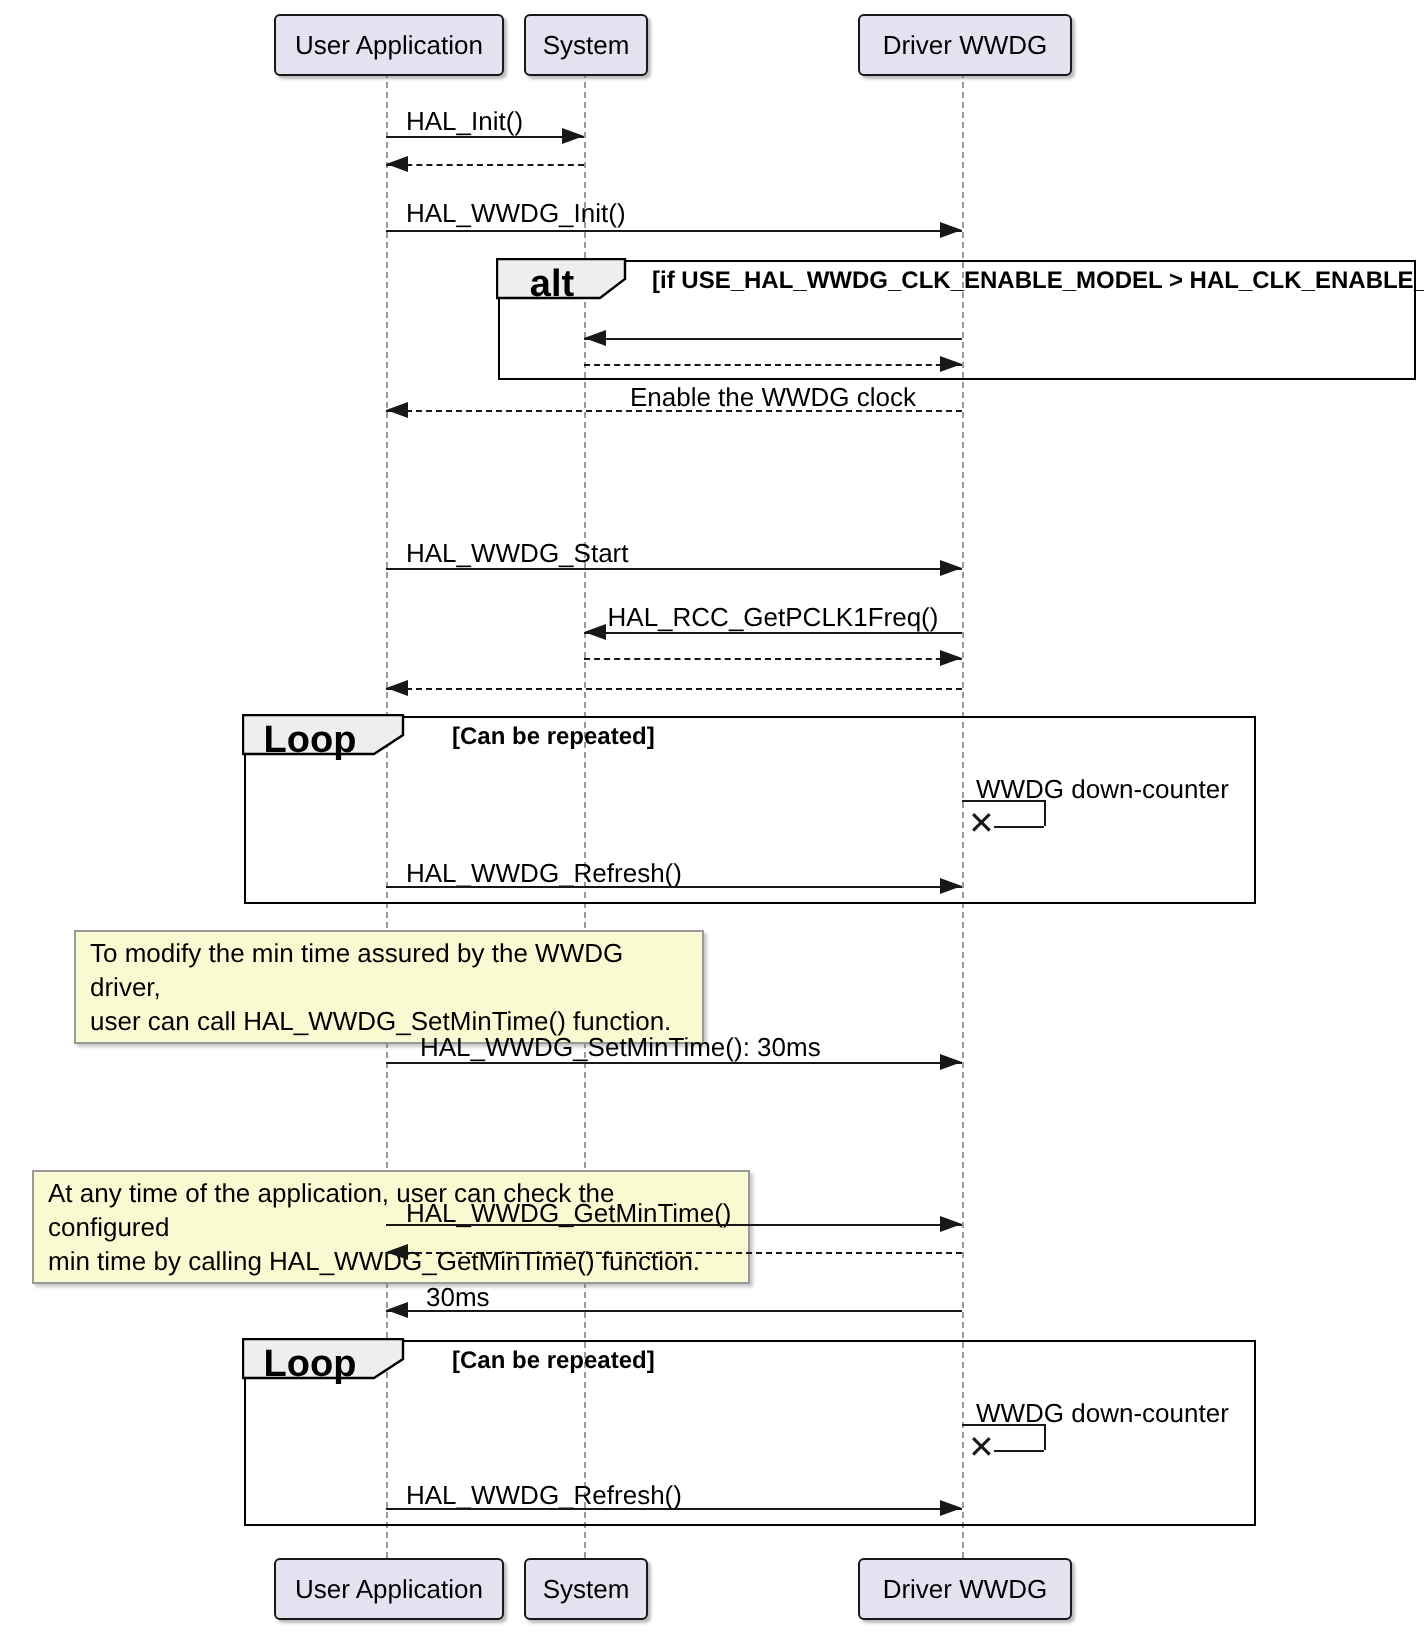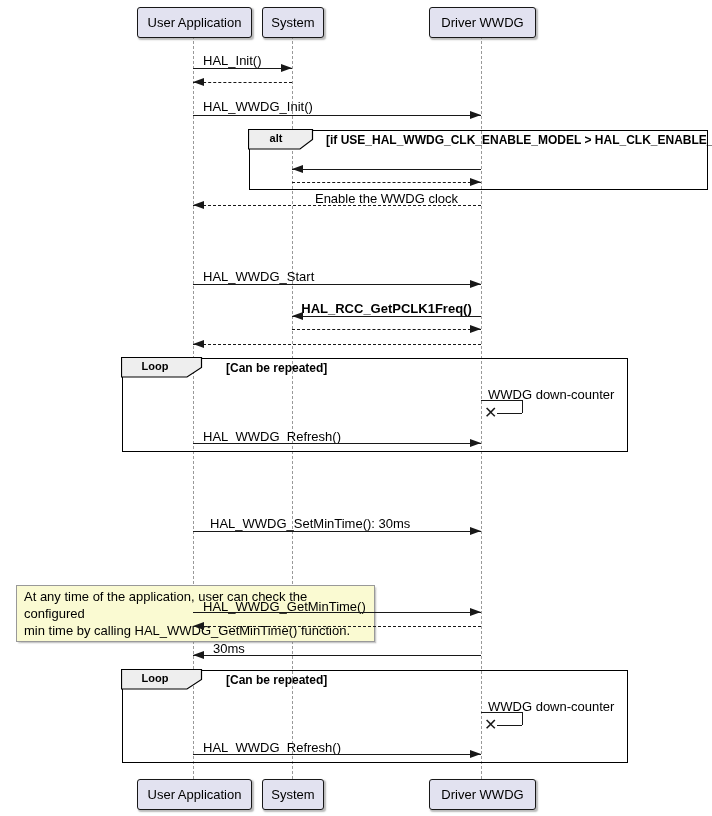--- a/index.html
+++ b/index.html
@@ -7,21 +7,21 @@
     font-family:"Liberation Sans","DejaVu Sans",sans-serif;color:#000;overflow:hidden;border-radius:10px;}
   .lifeline{position:absolute;width:0;border-left:1px dashed #999;}
   .participant{position:absolute;height:29px;background:#E2E2F0;border:1px solid #181818;
     border-radius:3px;display:flex;align-items:center;justify-content:center;font-size:13px;
     box-shadow:1.5px 1.5px 1.5px rgba(120,120,120,.5);}
   .note{position:absolute;background:#FAFAD2;border:1px solid #999;padding:2px 7px;
     font-size:13px;line-height:17px;white-space:pre-line;
     box-shadow:1.5px 1.5px 1.5px rgba(120,120,120,.4);}
   .frame{position:absolute;border:1.8px solid #000;box-sizing:border-box;}
   .tab-svg{position:absolute;left:-1.8px;top:-1.8px;}
-  .tab-label{position:absolute;top:1px;font-weight:bold;font-size:11px;text-align:center;}
+  .tab-label{position:absolute;top:1px;font-weight:bold;font-size:19px;text-align:center;}
   .frame-cond{position:absolute;top:2px;font-weight:bold;font-size:12px;white-space:nowrap;}
   .msg-label{position:absolute;font-size:13px;white-space:nowrap;}
   .msg-label.center{text-align:center;}
   .line{position:absolute;height:0;border-top:1px solid #181818;}
   .line.dashed{border-top-style:dashed;}
   .vline{position:absolute;width:0;border-left:1px solid #181818;}
   .head-r{position:absolute;width:0;height:0;border:solid transparent;
     border-width:4px 0 4px 11px;border-left-color:#181818;}
   .head-l{position:absolute;width:0;height:0;border:solid transparent;
     border-width:4px 11px 4px 0;border-right-color:#181818;}
@@ -82,21 +82,21 @@
   </div>
 
 
   <div>
     <span class="msg-label" style="left:203px;top:269px;">HAL_WWDG_Start</span>
     <div class="line" style="left:193px;top:284px;width:288px;"></div>
     <div class="head-r" style="left:470px;top:280px;"></div>
   </div>
 
   <div>
-    <span class="msg-label center" style="left:292px;top:301px;width:189px;font-weight:bold;">HAL_RCC_GetPCLK1Freq()</span>
+    <span class="msg-label center" style="left:292px;top:301px;width:189px;">HAL_RCC_GetPCLK1Freq()</span>
     <div class="line" style="left:292px;top:316px;width:189px;"></div>
     <div class="head-l" style="left:292px;top:312px;"></div>
   </div>
 
   <div>
     <div class="line dashed" style="left:292px;top:329px;width:189px;"></div>
     <div class="head-r" style="left:470px;top:325px;"></div>
   </div>
 
   <div>
@@ -119,20 +119,22 @@
     <div class="line" style="left:497px;top:413px;width:25px;"></div>
     <span class="xmark" style="left:484px;top:405px;">✕</span>
   </div>
 
   <div>
     <span class="msg-label" style="left:203px;top:429px;">HAL_WWDG_Refresh()</span>
     <div class="line" style="left:193px;top:443px;width:288px;"></div>
     <div class="head-r" style="left:470px;top:439px;"></div>
   </div>
 
+  <div class="note" style="left:37px;top:465px;width:299px;">To modify the min time assured by the WWDG driver,
+user can call HAL_WWDG_SetMinTime() function.</div>
 
   <div>
     <span class="msg-label" style="left:210px;top:516px;">HAL_WWDG_SetMinTime(): 30ms</span>
     <div class="line" style="left:193px;top:531px;width:288px;"></div>
     <div class="head-r" style="left:470px;top:527px;"></div>
   </div>
 
   <div class="note" style="left:16px;top:539px;width:343px;margin-top:46px;">At any time of the application, user can check the configured
 min time by calling HAL_WWDG_GetMinTime() function.</div>
 

